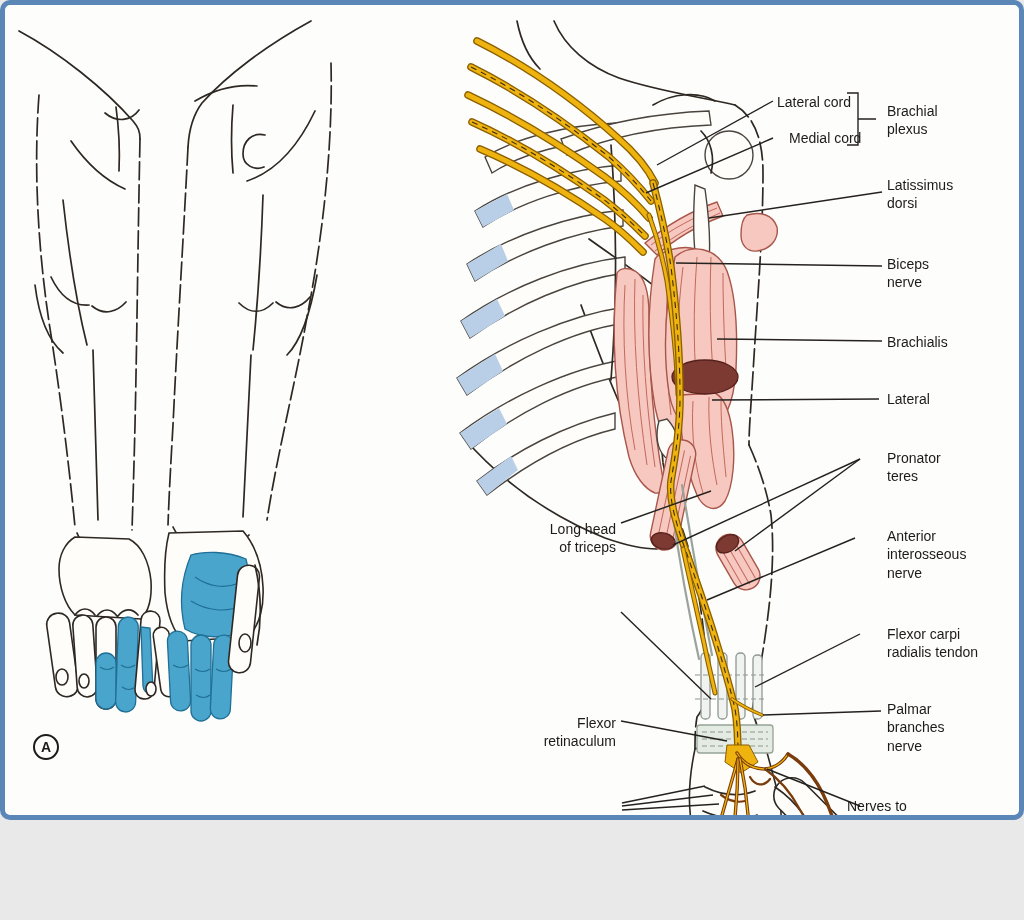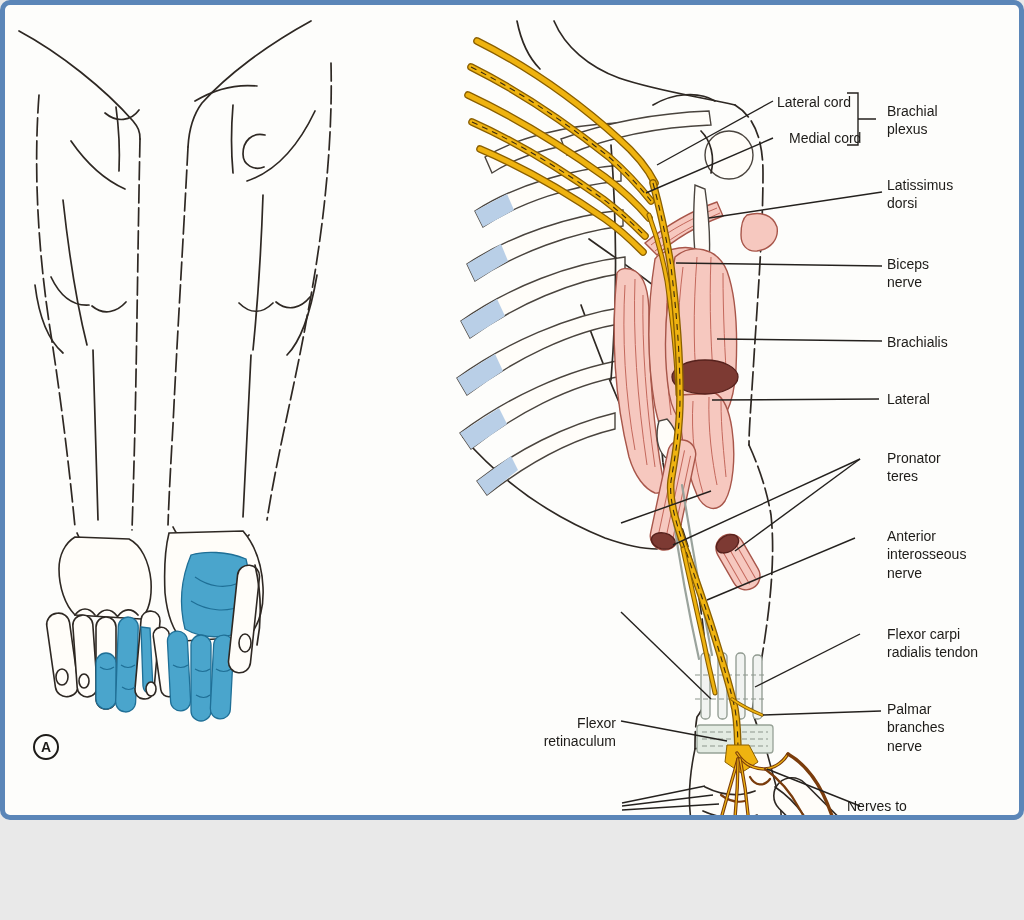--- a/index.html
+++ b/index.html
@@ -326,19 +326,21 @@
 interosseous
 nerve</div>
 <div class="lbl" style="left:882px;top:620px">Flexor carpi
 radialis tendon</div>
 <div class="lbl" style="left:882px;top:695px">Palmar
 branches
 nerve</div>
 <div class="lbl" style="left:842px;top:792px">Nerves to
 thenar
 muscles</div>
+<div class="lbl r" style="left:459px;top:515px;width:152px">Long head
+of triceps</div>
 <div class="lbl r" style="left:459px;top:709px;width:152px">Flexor
 retinaculum</div>
 
 <div class="marker" style="left:28px;top:729px">A</div>
 <div class="marker" style="left:457px;top:880px">B</div>
 
 </div>
 
 </body></html>

